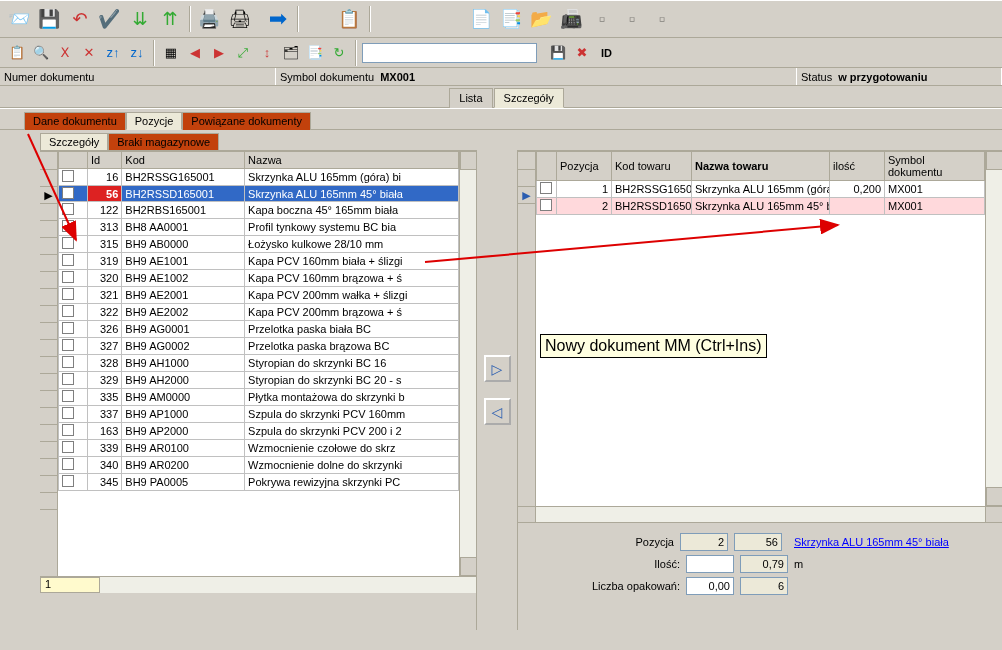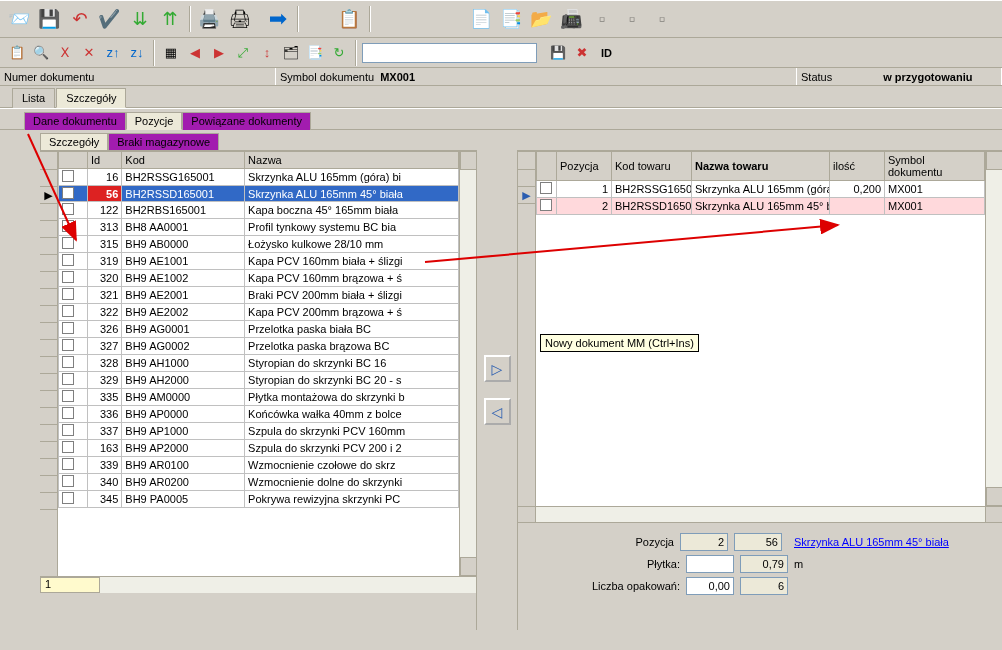--- a/index.html
+++ b/index.html
@@ -12,26 +12,26 @@
   .toolbar2 { height: 30px; background: #d4d0c8; border-bottom: 1px solid #aca899; display: flex; align-items: center; padding: 0 6px; gap: 2px; }
   .tb2-btn { width: 22px; height: 22px; display: flex; align-items: center; justify-content: center; font-size: 13px; cursor: pointer; border: 1px solid transparent;}
   .id-drop { width: 175px; height: 20px; background: #fff; border: 1px solid #7f9db9; }
   .id-lbl { margin-left: 6px; font-weight: bold;}
   
   .infobar { height: 18px; background: #d4d0c8; border-bottom: 1px solid #aca899; display: flex; font-size: 11px; }
   .info-fld { display: flex; align-items: center; padding: 0 4px; border-right: 1px solid #fff;}
   .info-lbl { color: #000; margin-right: 6px;}
   .info-val { font-weight: bold; }
   
-  .tabbar { display: flex; background: #d4d0c8; padding-top: 1px; padding-left: 12px; border-bottom: 1px solid #aca899; }
+  .tabbar { display: flex; background: #d4d0c8; padding-top: 1px; padding-left: 12px; border-bottom: 1px solid #aca899; justify-content: center; }
   .tab { padding: 3px 9px 3px 9px; border: 1px solid #aca899; border-bottom: none; margin-right: 1px; background: #d4d0c8; cursor: pointer; position: relative; top: 1px; }
   .tab.sel { background: #ece9d8; border-bottom: 1px solid #ece9d8; z-index: 2;}
   
   .subtabbar { display: flex; padding: 2px 2px 0 24px; }
-  .subtab { padding: 2px 8px; border: 1px solid #aca899; border-bottom: none; background: #a21caf; cursor: pointer; position: relative; top: 1px;}
+  .subtab { padding: 2px 8px; border: 1px solid #aca899; border-bottom: none; background: #c2410c; cursor: pointer; position: relative; top: 1px;}
   .subtab.sel { background: #ece9d8; border-bottom: 1px solid #ece9d8; }
   
   .subtabbar2 { display: flex; padding: 2px 2px 0 40px; border-top:1px solid #aca899;}
   
   .main { display: flex; height: 480px; position: relative;}
   .left-panel { width: 437px; display:flex; flex-direction:column; border-right:1px solid #aca899; margin-left:40px; border-top:1px solid #aca899;}
   .panel-title { padding: 3px 6px; border-bottom: 1px solid #aca899; background:#d4d0c8;}
   .grid-wrap { height: 425px; overflow: hidden; position: relative; display:flex;}
   table.grid { border-collapse: collapse; width: 100%; background: #fff; table-layout: fixed;}
   table.grid th { background: #d4d0c8; border: 1px solid #aca899; padding: 2px 3px; text-align: left; font-weight: normal; font-size:11px; height:17px;}
@@ -58,21 +58,21 @@
   
   .mid { width: 40px; display:flex; flex-direction:column; align-items:center; justify-content:center; gap:16px;}
   .mid-btn { width:27px; height:27px; background:#d4d0c8; border:2px outset #fff; display:flex; align-items:center; justify-content:center; cursor:pointer; color:#2a5db0; font-size:14px;}
   
   .right-panel { flex:1; display:flex; flex-direction:column; border-left:1px solid #aca899; border-top:1px solid #aca899;}
   .right-grid-wrap { height:355px; overflow:hidden; position:relative; display:flex;}
   .right-grid-body{flex:1; background:#fff;}
   .rcol-chk{width:20px;} .rcol-poz{width:55px;text-align:right;} .rcol-kod{width:80px;} .rcol-naz{} .rcol-il{width:55px;text-align:right;} .rcol-sym{width:100px;}
   tr.pink td { background:#ffd9dc; }
   
-  .tooltip { position:absolute; left:540px; top:334px; background:#ffffe1; border:1px solid #000; padding:2px 4px; font-size:11px;}
+  .tooltip { position:absolute; left:540px; top:334px; background:#ffffe1; border:1px solid #000; padding:2px 4px; font-size:16px;}
   
   .bottom { padding: 8px 8px 0 0; }
   .brow { display:flex; align-items:center; justify-content:flex-end; gap:6px; height:22px; margin-right:220px;}
   .blbl { text-align:right; width:110px;}
   .bfld { width:48px; height:18px; border:1px solid #7f9db9; background:#ece9d8; text-align:right; padding:0 3px; font-size:11px;}
   .bfld.white {background:#fff;}
   .link { color:#00f; text-decoration:underline; margin-left:6px;}
   .unit { width:20px;}
   
   svg.arrows{ position:absolute; top:0; left:0; pointer-events:none;}
@@ -131,21 +131,21 @@
 </div>
 
 <div class="infobar">
   <div class="info-fld" style="width:276px;">
     <span class="info-lbl">Numer dokumentu</span>
   </div>
   <div class="info-fld" style="width:521px;">
     <span class="info-lbl">Symbol dokumentu</span>
     <span class="info-val">MX001</span>
   </div>
-  <div class="info-fld" style="flex:1;gap:45px;">
+  <div class="info-fld" style="flex:1;">
     <span class="info-lbl">Status</span>
     <span class="info-val">w przygotowaniu</span>
   </div>
 </div>
 
 <div class="tabbar">
   <div class="tab">Lista</div>
   <div class="tab sel">Szczegóły</div>
 </div>
 
@@ -239,21 +239,21 @@
               <tr>
                 <td class="col-chk"><span class="chkbox"></span></td>
                 <td class="col-id col-id-cell" style="text-align:right;">320</td>
                 <td class="col-kod">BH9 AE1002</td>
                 <td class="col-naz">Kapa PCV 160mm brązowa + ś</td>
               </tr>
               <tr>
                 <td class="col-chk"><span class="chkbox"></span></td>
                 <td class="col-id col-id-cell" style="text-align:right;">321</td>
                 <td class="col-kod">BH9 AE2001</td>
-                <td class="col-naz">Braki PCV 200mm biała + ślizgi</td>
+                <td class="col-naz">Kapa PCV 200mm wałka + ślizgi</td>
               </tr>
               <tr>
                 <td class="col-chk"><span class="chkbox"></span></td>
                 <td class="col-id col-id-cell" style="text-align:right;">322</td>
                 <td class="col-kod">BH9 AE2002</td>
                 <td class="col-naz">Kapa PCV 200mm brązowa + ś</td>
               </tr>
               <tr>
                 <td class="col-chk"><span class="chkbox"></span></td>
                 <td class="col-id col-id-cell" style="text-align:right;">326</td>
@@ -276,26 +276,20 @@
                 <td class="col-chk"><span class="chkbox"></span></td>
                 <td class="col-id col-id-cell" style="text-align:right;">329</td>
                 <td class="col-kod">BH9 AH2000</td>
                 <td class="col-naz">Styropian do skrzynki BC 20 - s</td>
               </tr>
               <tr>
                 <td class="col-chk"><span class="chkbox"></span></td>
                 <td class="col-id col-id-cell" style="text-align:right;">335</td>
                 <td class="col-kod">BH9 AM0000</td>
                 <td class="col-naz">Płytka montażowa do skrzynki b</td>
-              </tr>
-              <tr>
-                <td class="col-chk"><span class="chkbox"></span></td>
-                <td class="col-id col-id-cell" style="text-align:right;">336</td>
-                <td class="col-kod">BH9 AP0000</td>
-                <td class="col-naz">Końcówka wałka 40mm z bolce</td>
               </tr>
               <tr>
                 <td class="col-chk"><span class="chkbox"></span></td>
                 <td class="col-id col-id-cell" style="text-align:right;">337</td>
                 <td class="col-kod">BH9 AP1000</td>
                 <td class="col-naz">Szpula do skrzynki PCV 160mm</td>
               </tr>
               <tr>
                 <td class="col-chk"><span class="chkbox"></span></td>
                 <td class="col-id col-id-cell" style="text-align:right;">163</td>
@@ -388,21 +382,21 @@
     </div>
 
     <div class="bottom">
       <div class="brow">
         <span class="blbl">Pozycja</span>
         <input class="bfld" value="2" style="">
         <input class="bfld" value="56" style="">
         <a href="#" class="link" style="width:200px;margin-right:-220px;">Skrzynka ALU 165mm 45° biała</a>
       </div>
       <div class="brow">
-        <span class="blbl">Płytka:</span>
+        <span class="blbl">Ilość:</span>
         <input class="bfld white" value="" style="">
         <input class="bfld" value="0,79" style="">
         <span class="unit" style="width:200px;margin-right:-220px;">m</span>
       </div>
       <div class="brow">
         <span class="blbl">Liczba opakowań:</span>
         <input class="bfld white" value="0,00" style="">
         <input class="bfld" value="6" style="">
         <span style="width:200px;margin-right:-220px;"></span>
       </div>

